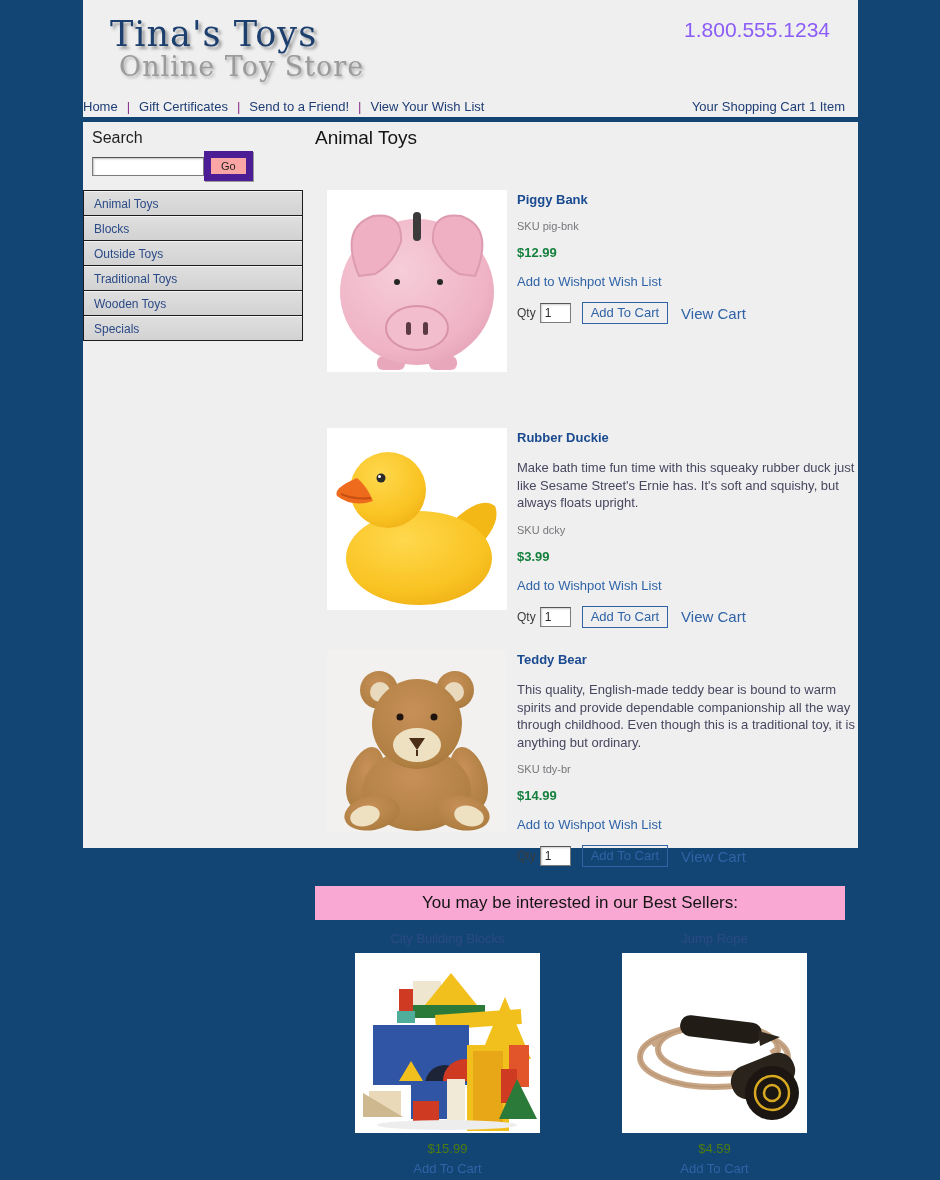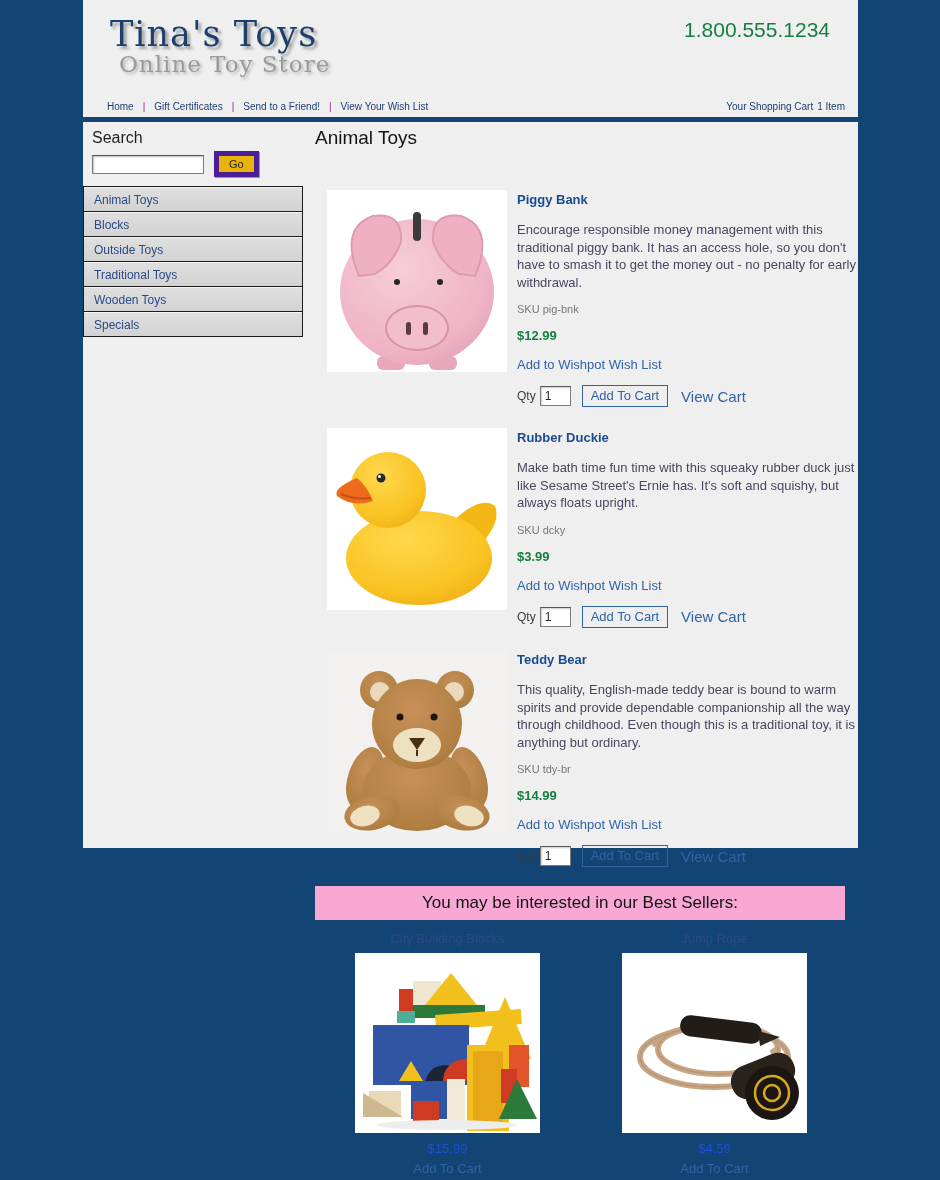--- a/index.html
+++ b/index.html
@@ -17,49 +17,49 @@
   
   .header { position:relative; height:96px; }
   .logo { position:absolute; left:27px; top:14px; }
   .logo-title {
     font-family:"DejaVu Serif","Liberation Serif",serif;
     font-size:35px; color:#1c3f6e; letter-spacing:1px;
     text-shadow:3px 3px 3px rgba(60,60,60,0.45);
   }
   .logo-sub {
     font-family:"DejaVu Serif","Liberation Serif",serif;
-    font-size:23px; color:#9b9b9b; letter-spacing:1px;
+    font-size:27px; color:#9b9b9b; letter-spacing:1px;
     margin-top:-3px; padding-left:9px;
     text-shadow:2px 2px 3px rgba(90,90,90,0.4);
   }
-  .phone { position:absolute; right:28px; top:18px; font-size:21px; color:#15803d; }
+  .phone { position:absolute; right:28px; top:18px; font-size:21px; color:#8b5cf6; }
   
   .navbar {
-    position:relative; height:21px; font-size:10px;
-    display:flex; align-items:center; padding-left:24px;
+    position:relative; height:21px; font-size:13px;
+    display:flex; align-items:center; 
   }
   .navbar a { color:#1e3d74; text-decoration:none; }
   .nav-sep { color:#8b2f8b; margin:0 9px; }
   .cart-area { position:absolute; right:13px; top:0; height:21px; display:flex; align-items:center; }
   .cart-count { color:#1e3d74; margin-left:4px; }
   .navy-bar { height:5px; background:#134574; }
   
   .sidebar { position:absolute; left:0; top:122px; width:220px; }
   .search-box { padding:7px 8px 9px 9px; }
   .search-title { font-size:16px; color:#1f1f1f; margin-bottom:4px; }
   .search-row { display:flex; align-items:center; }
   .search-input {
     width:112px; height:19px; background:#fff;
     border:1px solid #7c7c7c; border-top-color:#565656;
     box-shadow:inset 1px 1px 2px rgba(0,0,0,0.25);
     font-size:12px; padding:0 3px;
   }
   .go-btn {
-    margin-left:10px; font-size:11px; color:#1f1f1f;
-    background:#eab308; border:5px solid #4c1d95;
+    font-size:11px; color:#1f1f1f;
+    background:#fca5a5; border:7px solid #4c1d95;
     box-shadow:1px 1px 0 #9a9a9a; padding:2px 10px; cursor:pointer;
     font-family:"Liberation Sans", sans-serif;
   }
   .menu { border:1px solid #1c1c1c; border-bottom:none; }
   .menu-item {
     display:block; height:25px; line-height:24px;
     background:linear-gradient(#dfdfdf,#d2d2d2);
     border-bottom:1px solid #1c1c1c; border-top:1px solid #f4f4f4;
     font-size:12px; color:#2a4a86; text-decoration:none; padding-left:10px;
   }
@@ -93,21 +93,21 @@
   
   .bs-heading {
     position:absolute; left:232px; top:886px; width:530px; height:34px;
     background:#f9a8d4; text-align:center; line-height:34px;
     font-size:17px; color:#141414;
   }
   .bs-col { position:absolute; width:185px; text-align:center; }
   .bs-col.c1 { left:272px; top:929px; } .bs-col.c2 { left:539px; top:929px; }
   .bs-name { font-size:13px; color:#2a4a86; text-decoration:none; }
   .bs-image { margin-top:6px; width:185px; height:180px; background:#ffffff; }
-  .bs-price { margin-top:8px; font-size:13px; color:#1d4ed8; }
+  .bs-price { margin-top:8px; font-size:13px; color:#4d7c0f; }
   .bs-cart { display:inline-block; margin-top:5px; font-size:13px; color:#2f63a6; text-decoration:none; }
 </style>
 </head>
 <body>
 
 <div class="content">
 
   <div class="header">
     <div class="logo">
       <div class="logo-title">Tina's Toys</div>
@@ -170,21 +170,20 @@
         <rect x="86" y="22" width="8" height="29" rx="4" fill="#3b3b3b"></rect>
         <circle cx="70" cy="92" r="3" fill="#262626"></circle>
         <circle cx="113" cy="92" r="3" fill="#262626"></circle>
         <ellipse cx="90" cy="138" rx="31" ry="22" fill="#f2bdcc" stroke="#d893aa" stroke-width="2"></ellipse>
         <rect x="79" y="132" width="5" height="13" rx="2.5" fill="#5c3a44"></rect>
         <rect x="96" y="132" width="5" height="13" rx="2.5" fill="#5c3a44"></rect>
       </svg>
     </div>
     <div class="product-details">
       <a href="#" class="product-name">Piggy Bank</a>
-      <div class="product-desc">Encourage responsible money management with this traditional piggy bank. It has an access hole, so you don't have to smash it to get the money out - no penalty for early withdrawal.</div>
       <div class="product-sku"><span>SKU</span><span class="sku-code">pig-bnk</span></div>
       <div class="product-price">$12.99</div>
       <a href="#" class="wishlist-link">Add to Wishpot Wish List</a>
       <div class="qty-row">
         <span class="qty-label">Qty</span>
         <input class="qty-input" type="text" value="1" style="">
         <button class="add-cart-btn">Add To Cart</button>
         <a href="#" class="view-cart-link">View Cart</a>
       </div>
     </div>

